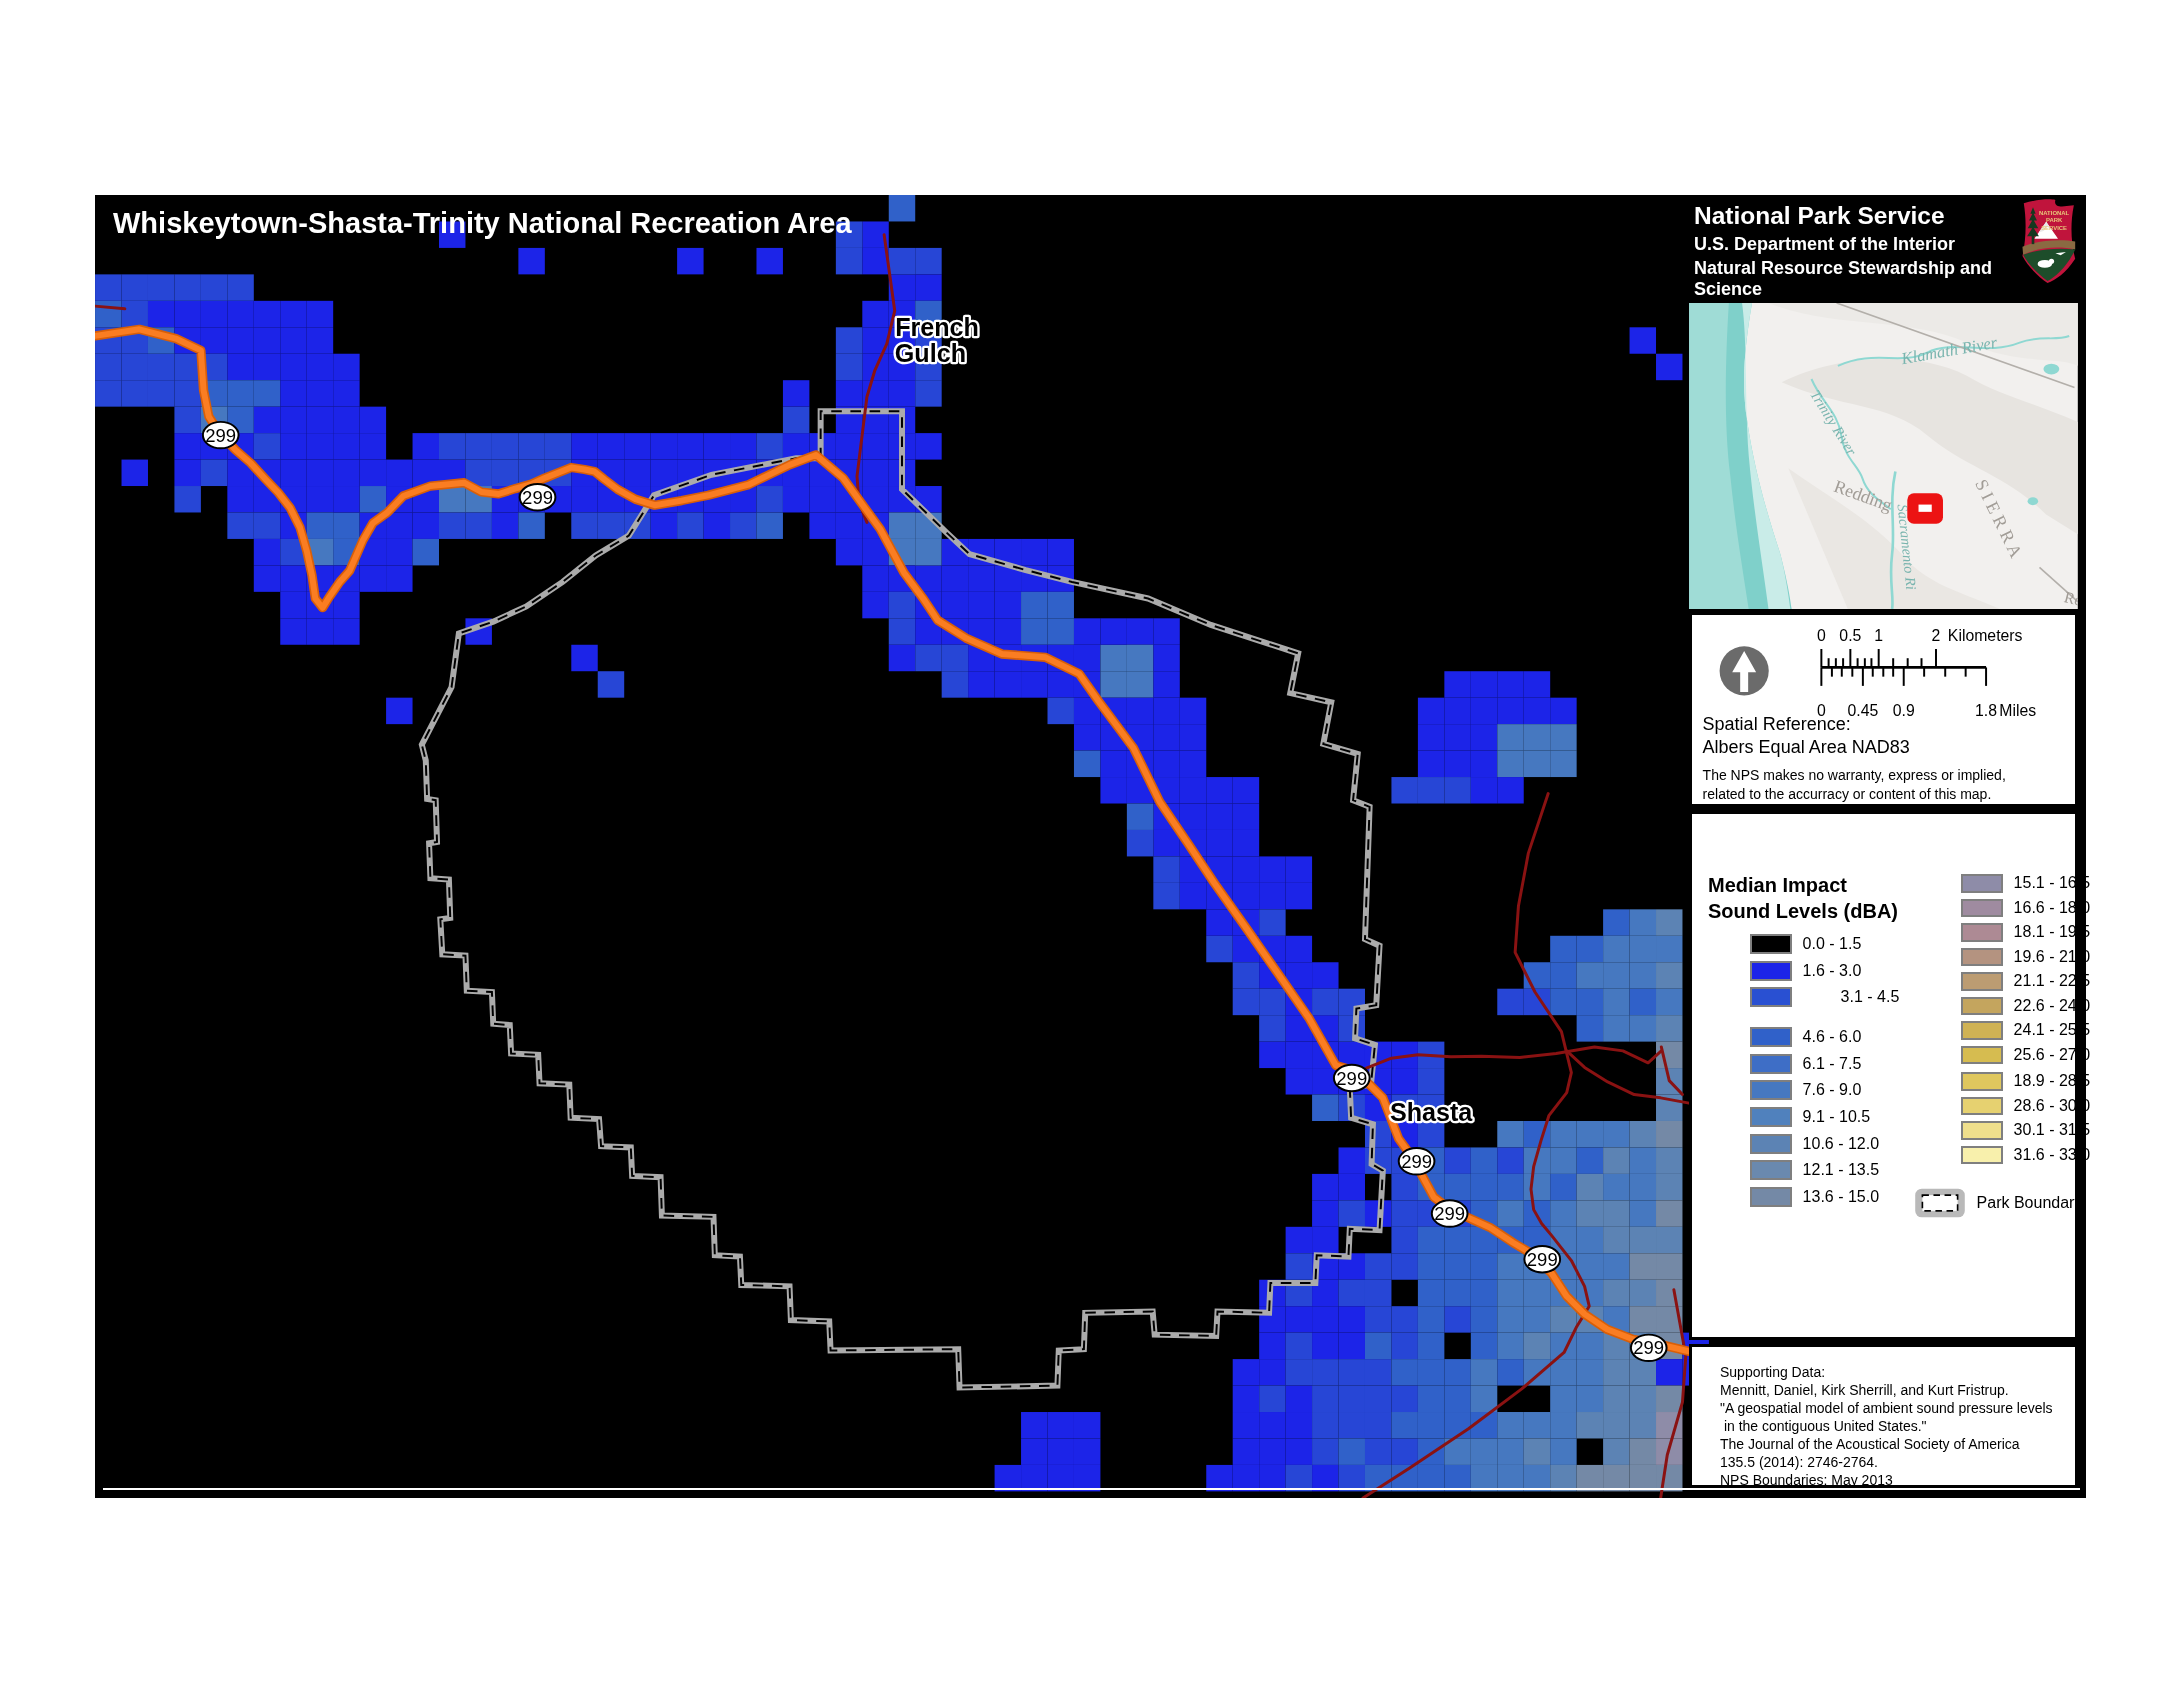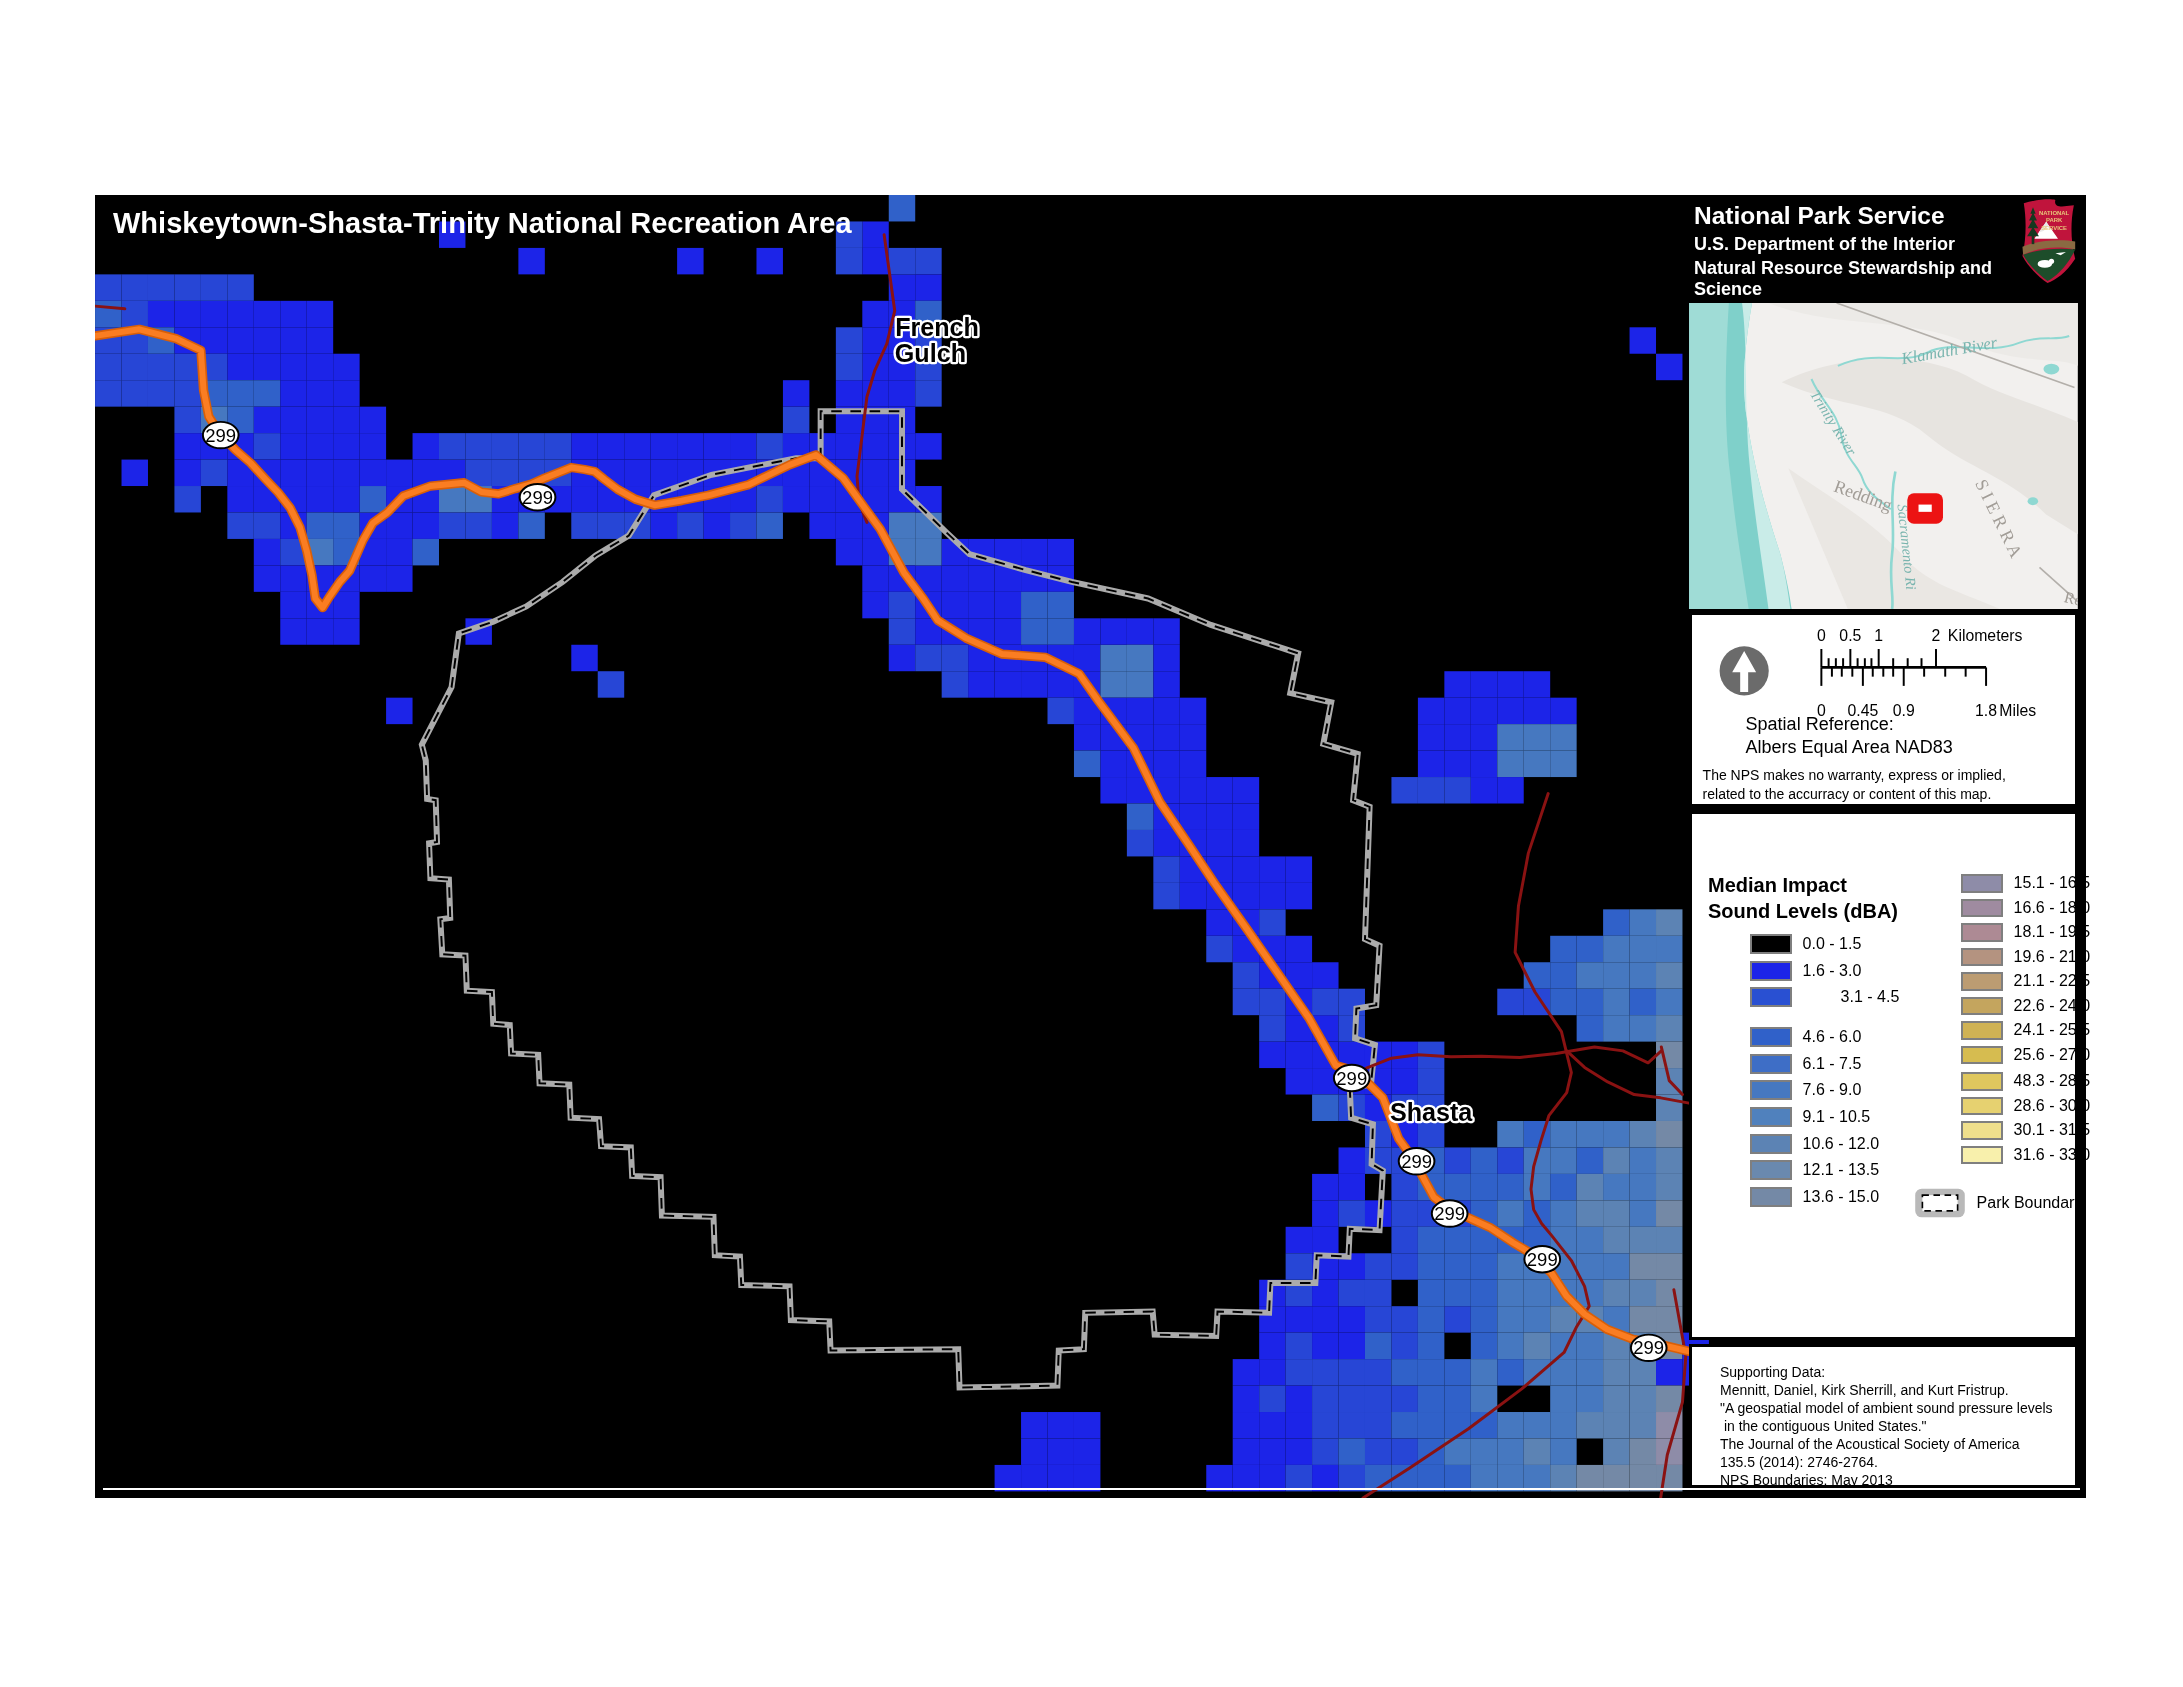--- a/index.html
+++ b/index.html
@@ -14,21 +14,21 @@
   .nps-block{position:absolute;left:1599px;top:6.6px;width:318px;color:#fff;}
   .nps-line1{font-size:24.5px;font-weight:bold;}
   .nps-line2{margin-top:4.6px;font-size:18px;font-weight:bold;}
   .nps-line3{margin-top:3.3px;font-size:18px;font-weight:bold;}
   .nps-logo{position:absolute;left:1922px;top:3.3px;}
   .side-box{position:absolute;left:1594px;width:389px;background:#fff;border:3.3px solid #000;box-sizing:border-box;}
   .inset-box{position:absolute;left:1594px;top:108px;width:389px;height:306px;}
   .scale-box{top:417px;height:195px;}
   .legend-box{top:616px;height:529px;}
   .support-box{top:1149px;height:144px;}
-  .ref-line{position:absolute;left:10.6px;color:#000;font-size:18px;margin-left:43px;}
+  .ref-line{position:absolute;left:10.6px;color:#000;font-size:18px;}
   .disc-line{position:absolute;left:10.6px;color:#000;font-size:14px;}
   .legend-title{position:absolute;left:16px;top:58px;font-size:20px;font-weight:bold;line-height:26px;color:#000;}
   .lg-col{position:absolute;}
   .lg-row{display:flex;align-items:center;padding-left:41px;}
   .lg-sw{box-sizing:border-box;border:2.6px solid #7f7f7f;}
   .lg-label{margin-left:10.6px;font-size:16px;color:#000;white-space:nowrap;}
   .pb-row{position:absolute;left:222px;top:374px;display:flex;align-items:center;}
   .support-lines{position:absolute;left:28px;top:16px;font-size:14px;line-height:18px;color:#000;}
   .footer{position:absolute;left:105px;top:1510px;font-size:20px;color:#000;}
   svg text{font-family:"Liberation Sans", sans-serif;}
@@ -913,21 +913,21 @@
           <div class="lg-row" style="margin-bottom: 6px;">
             <div class="lg-sw" style="width: 42px; height: 18.5px; background: rgb(207, 178, 84);"></div>
             <span class="lg-label">24.1 - 25.5</span>
           </div>
           <div class="lg-row" style="margin-bottom: 8px;">
             <div class="lg-sw" style="width: 42px; height: 18.5px; background: rgb(214, 188, 80);"></div>
             <span class="lg-label">25.6 - 27.0</span>
           </div>
           <div class="lg-row" style="margin-bottom: 6px;">
             <div class="lg-sw" style="width: 42px; height: 18.5px; background: rgb(223, 199, 94);"></div>
-            <span class="lg-label">48.3 - 28.5</span>
+            <span class="lg-label">18.9 - 28.5</span>
           </div>
           <div class="lg-row" style="margin-bottom: 6px;">
             <div class="lg-sw" style="width: 42px; height: 18.5px; background: rgb(230, 209, 112);"></div>
             <span class="lg-label">28.6 - 30.0</span>
           </div>
           <div class="lg-row" style="margin-bottom: 6px;">
             <div class="lg-sw" style="width: 42px; height: 18.5px; background: rgb(239, 223, 140);"></div>
             <span class="lg-label">30.1 - 31.5</span>
           </div>
           <div class="lg-row" style="margin-bottom: 6px;">

